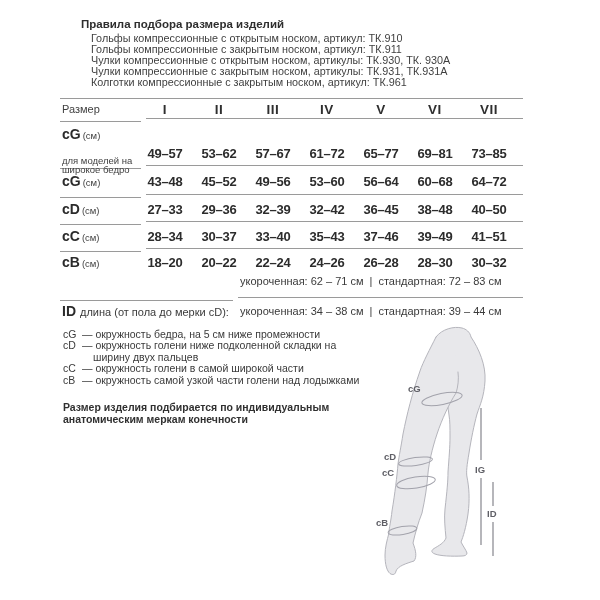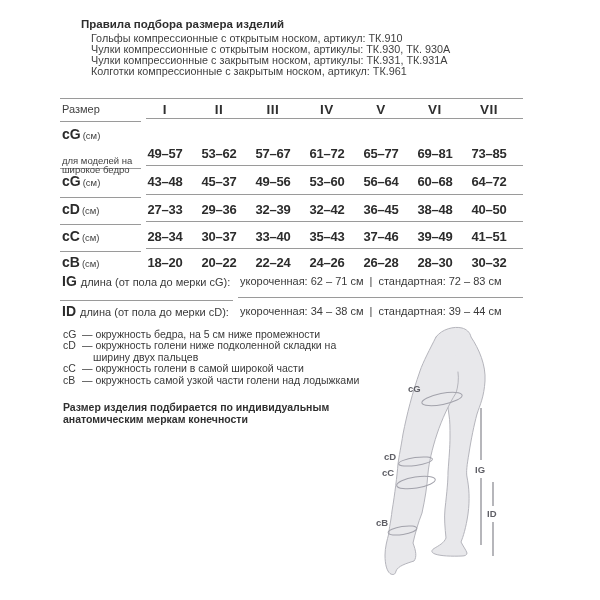--- a/index.html
+++ b/index.html
@@ -44,20 +44,21 @@
 </style>
 </head>
 <body>
 
 <div class="page">
 
   <div class="title">Правила подбора размера изделий</div>
 
   <div class="products">
     <div class="product">Гольфы компрессионные с открытым носком, артикул: ТК.910</div>
+    <div class="product">Гольфы компрессионные с закрытым носком, артикул: ТК.911</div>
     <div class="product">Чулки компрессионные с открытым носком, артикулы: ТК.930, ТК. 930А</div>
     <div class="product">Чулки компрессионные с закрытым носком, артикулы: ТК.931, ТК.931А</div>
     <div class="product">Колготки компрессионные с закрытым носком, артикул: ТК.961</div>
   </div>
 
   <div class="table">
 
     <div class="rule" style="top:2px;left:0;width:463px;"></div>
     <div class="rule" style="top:22px;left:86px;width:377px;"></div>
     <div class="rule" style="top:25px;left:0;width:81px;"></div>
@@ -93,21 +94,21 @@
       <div class="cell val c2">57–67</div>
       <div class="cell val c3">61–72</div>
       <div class="cell val c4">65–77</div>
       <div class="cell val c5">69–81</div>
       <div class="cell val c6">73–85</div>
     </div>
 
     <div class="row" style="top:70px;height:30px;">
       <div class="lbl"><span class="param">cG</span><span class="unit">(см)</span></div>
       <div class="cell val c0">43–48</div>
-      <div class="cell val c1">45–37</div>
+      <div class="cell val c1">45–52</div>
       <div class="cell val c2">49–56</div>
       <div class="cell val c3">53–60</div>
       <div class="cell val c4">56–64</div>
       <div class="cell val c5">60–68</div>
       <div class="cell val c6">64–72</div>
     </div>
 
     <div class="row" style="top:99px;height:27px;">
       <div class="lbl"><span class="param">cD</span><span class="unit">(см)</span></div>
       <div class="cell val c0">27–33</div>
@@ -135,21 +136,20 @@
       <div class="cell val c0">18–20</div>
       <div class="cell val c1">20–22</div>
       <div class="cell val c2">22–24</div>
       <div class="cell val c3">24–26</div>
       <div class="cell val c4">26–28</div>
       <div class="cell val c5">28–30</div>
       <div class="cell val c6">30–32</div>
     </div>
 
     <div class="row lrow" style="top:175px;height:19px;">
-      <div class="lbl"><span class="param">IG</span><span class="ltext">длина (от пола до мерки cG):</span></div>
       <div class="lvals">
         <span>укороченная: 62 – 71 см</span>
         <span>|</span>
         <span>стандартная: 72 – 83 см</span>
       </div>
     </div>
 
     <div class="row lrow" style="top:206px;height:18px;">
       <div class="lbl"><span class="param">ID</span><span class="ltext">длина (от пола до мерки cD):</span></div>
       <div class="lvals">

